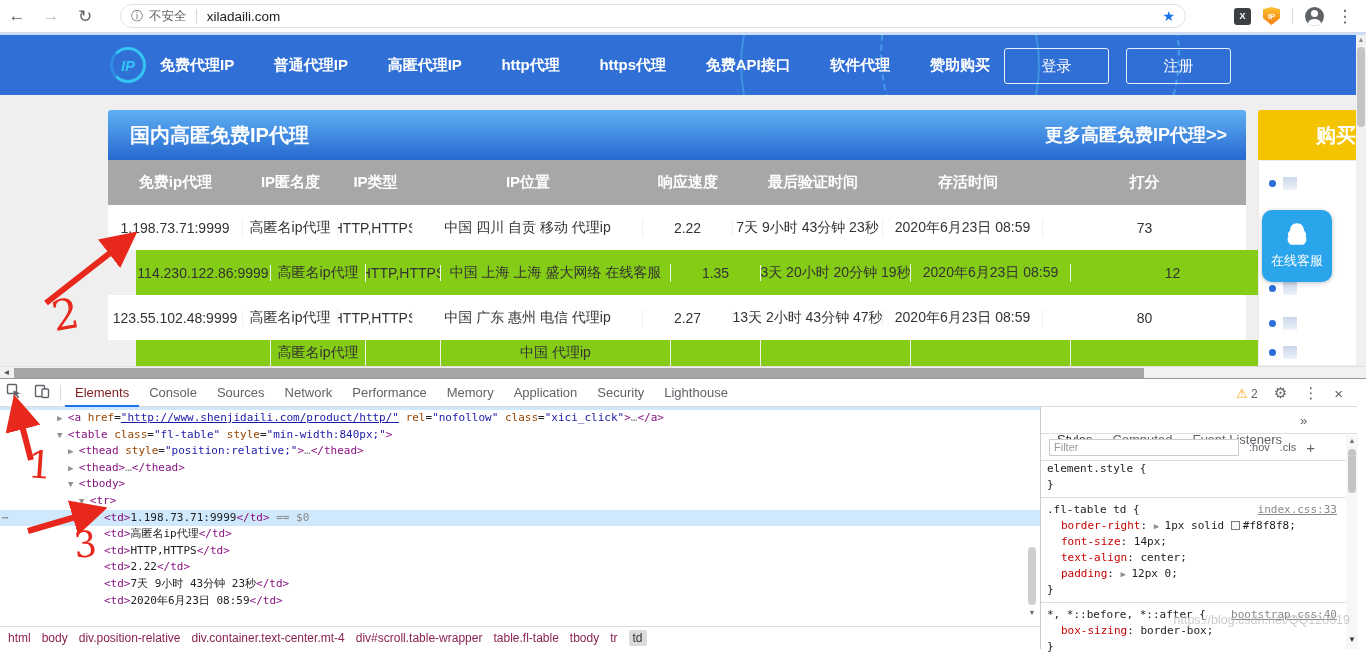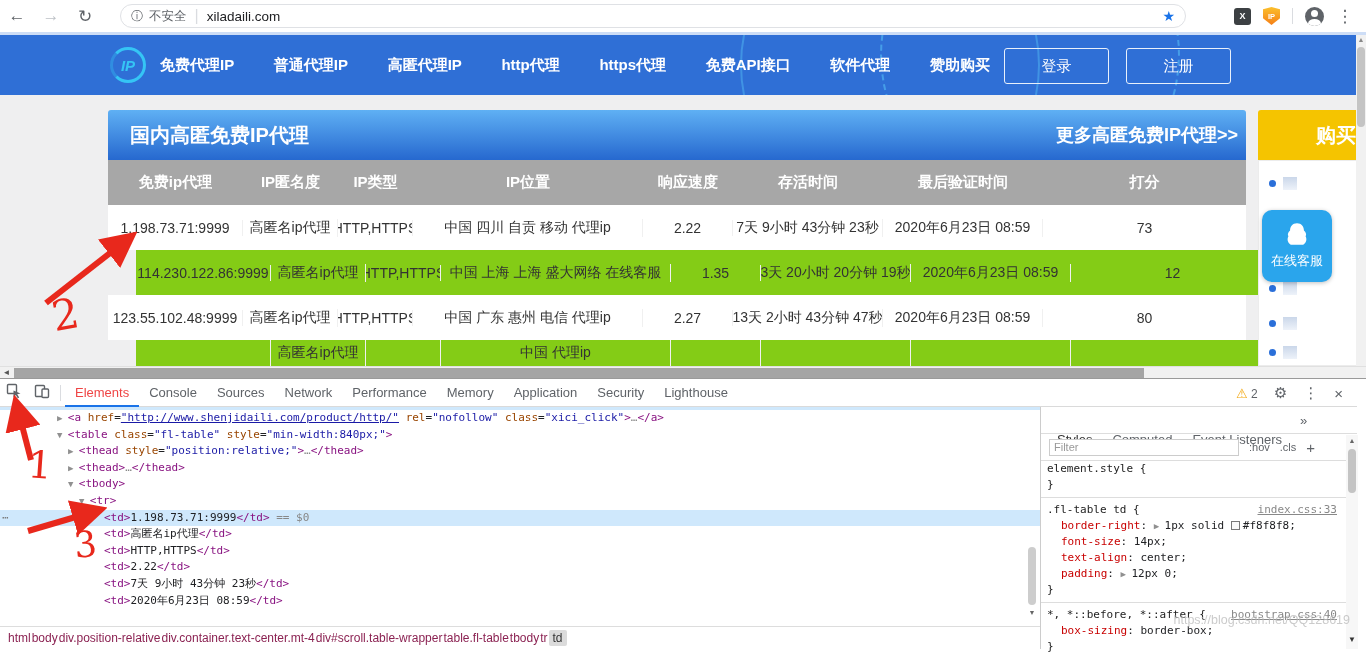--- a/index.html
+++ b/index.html
@@ -32,21 +32,21 @@
   #logo { position:absolute; left:110px; top:12px; width:36px; height:36px; border:3px solid #35c5f5; border-left-color:rgba(53,197,245,.35); border-radius:50%; color:#35c5f5; font-weight:bold; font-style:italic; font-size:15px; display:flex; align-items:center; justify-content:center; }
   #nav-items { position:absolute; left:160px; top:0; width:830px; height:60px; display:flex; justify-content:space-between; align-items:center; }
   .nav-item { color:#fff; font-size:15px; font-weight:600; cursor:pointer; white-space:nowrap; }
   .nav-btn { position:absolute; top:13px; width:105px; height:36px; border:1px solid #e8f0fb; border-radius:3px; color:#fff; font-size:15px; background:transparent; display:flex; align-items:center; justify-content:center; cursor:pointer; }
   #btn-login { left:1004px; } #btn-reg { left:1126px; }
 
   
   #content { position:absolute; left:0; top:95px; width:1366px; height:271px; background:#efeff0; overflow:hidden; }
   #banner { position:absolute; left:108px; top:15px; width:1138px; height:50px; background:linear-gradient(180deg,#5fb0f4,#2668cf); border-radius:3px 3px 0 0; display:flex; align-items:center; }
   #banner .title { color:#fff; font-size:20px; font-weight:bold; margin-left:22px; }
-  #banner .more { color:#fff; font-size:18px; font-weight:bold; margin-left:auto; margin-right:8px; cursor:pointer; }
+  #banner .more { color:#fff; font-size:18px; font-weight:bold; margin-left:auto; margin-right:19px; cursor:pointer; }
   .trow { position:absolute; left:108px; width:1138px; height:45px; display:flex; align-items:center; }
   .trow .cell { display:flex; align-items:center; justify-content:center; font-size:14px; color:#333; border-right:1px solid #f0f0f0; overflow:hidden; white-space:nowrap; }
   .trow .cell:last-child { border-right:none; }
   #thead-row { top:65px; background:#a7a7a7; }
   #thead-row .cell { color:#fff; font-size:15px; font-weight:bold; border-right:none; }
   .c0{width:135px}.c1{width:95px}.c2{width:75px}.c3{width:230px}.c4{width:90px}.c5{width:150px}.c6{width:160px}.c7{width:203px}
   .r-even { background:#fff; } .r-odd { background:#84cc16;margin-left:28px; }
   #row3 { top:245px; height:26px; overflow:hidden; }
   #row3 .cell { height:45px; }
 
@@ -65,21 +65,21 @@
   #hscroll { position:absolute; left:0; top:366px; width:1366px; height:12px; background:#f1f1f1; border-top:1px solid #e0e0e0; }
   #hscroll .arr { position:absolute; left:0; top:0; width:13px; height:12px; color:#555; font-size:8px; text-align:center; line-height:12px; }
   #hscroll .thumb { position:absolute; left:14px; top:1px; width:1130px; height:10px; background:#a5a5a5; }
 
   
   #devtools { position:absolute; left:0; top:378px; width:1366px; height:277px; background:#fff; border-top:1px solid #9a9a9a; font-family:"Liberation Sans", sans-serif; }
   #dt-tabbar { position:absolute; left:0; top:1px; width:1357px; height:27px; background:#fff; border-bottom:1px solid #dadada; display:flex; align-items:center; }
   .dt-toolico { width:28px; text-align:center; cursor:pointer; }
   .dt-sep { width:1px; height:16px; background:#dadce0; margin:0 4px; }
   .dt-tab { padding:0 10px; font-size:13px; color:#5f6368; height:27px; line-height:26px; cursor:pointer; }
-  .dt-tab.active { color:#ef4444; border-bottom:2px solid #1a73e8; }
+  .dt-tab.active { color:#7f1d1d; border-bottom:2px solid #1a73e8; }
   #dt-right { margin-left:auto; display:flex; align-items:center; gap:16px; padding-right:14px; }
   .warn { color:#5f6368; font-size:12px; cursor:pointer; }
   .warn .tri { color:#f2a60d; font-size:13px; }
   .dt-ico { color:#5f6368; font-size:15px; cursor:pointer; }
 
   
   #dt-tree { position:absolute; left:0; top:28px; width:1040px; height:219px; overflow:hidden; font-family:"DejaVu Sans Mono","Liberation Mono",monospace; font-size:11px; }
   #dt-tree .topstrip { height:3px; background:#cfe8fc; }
   .tl { height:16.6px; line-height:16.6px; white-space:nowrap; position:relative; }
   .ind0{padding-left:57px}.ind1{padding-left:68px}.ind2{padding-left:79px}.ind3{padding-left:104px}
@@ -90,21 +90,21 @@
   .tk-attr { color:#994500; }
   .tk-val { color:#1a1aa6; }
   .tk-vall { color:#1a1aa6; text-decoration:underline; }
   .tk-txt { color:#202124; }
   .tk-dim { color:#888; }
   #tree-scroll { position:absolute; left:1026px; top:28px; width:12px; height:219px; }
   #tree-scroll .thumb { position:absolute; left:2px; top:140px; width:8px; height:58px; background:#cdcdcd; border-radius:4px; }
   #tree-scroll .arr { position:absolute; left:0; top:202px; width:12px; color:#666; font-size:7px; text-align:center; }
 
   
-  #dt-crumbs { position:absolute; left:0; top:247px; width:1040px; height:23px; background:#fff; border-top:1px solid #ddd; display:flex; align-items:center; gap:1px; padding-left:8px; font-size:12px; overflow:hidden; white-space:nowrap; }
+  #dt-crumbs { position:absolute; left:0; top:247px; width:1040px; height:23px; background:#fff; border-top:1px solid #ddd; display:flex; align-items:center; gap:11px; padding-left:8px; font-size:12px; overflow:hidden; white-space:nowrap; }
   .crumb { color:#8b2252; cursor:pointer; }
   .crumb.selected { background:#dbdbdb; border-radius:2px; padding:1px 4px; color:#333; }
 
   
   #dt-styles { position:absolute; left:1040px; top:28px; width:317px; height:242px; border-left:1px solid #ccc; }
   #style-tabs { display:flex; align-items:center; height:27px; border-bottom:1px solid #ddd; padding-left:8px; gap:4px; }
   .s-tab { font-size:13px; color:#5f6368; padding:0 8px; height:27px; line-height:25px; cursor:pointer;margin-top:40px; }
   .s-tab.active { color:#333; border-bottom:2px solid #1a73e8; }
   .s-more { color:#5f6368; font-size:13px; padding:0 6px; cursor:pointer; }
   #filter-row { display:flex; align-items:center; height:27px; border-bottom:1px solid #ddd; padding:0 8px; gap:10px; }
@@ -177,22 +177,22 @@
     <span class="title">国内高匿免费IP代理</span>
     <span class="more">更多高匿免费IP代理&gt;&gt;</span>
   </div>
 
   <div class="trow" id="thead-row">
     <div class="cell c0">免费ip代理</div>
     <div class="cell c1">IP匿名度</div>
     <div class="cell c2">IP类型</div>
     <div class="cell c3">IP位置</div>
     <div class="cell c4">响应速度</div>
+    <div class="cell c6">最后验证时间</div>
     <div class="cell c5">存活时间</div>
-    <div class="cell c6">最后验证时间</div>
     <div class="cell c7">打分</div>
   </div>
 
   <div class="trow r-even" style="top:110px">
     <div class="cell c0">1.198.73.71:9999</div>
     <div class="cell c1">高匿名ip代理</div>
     <div class="cell c2">HTTP,HTTPS</div>
     <div class="cell c3">中国 四川 自贡 移动 代理ip</div>
     <div class="cell c4">2.22</div>
     <div class="cell c5">7天 9小时 43分钟 23秒</div>

